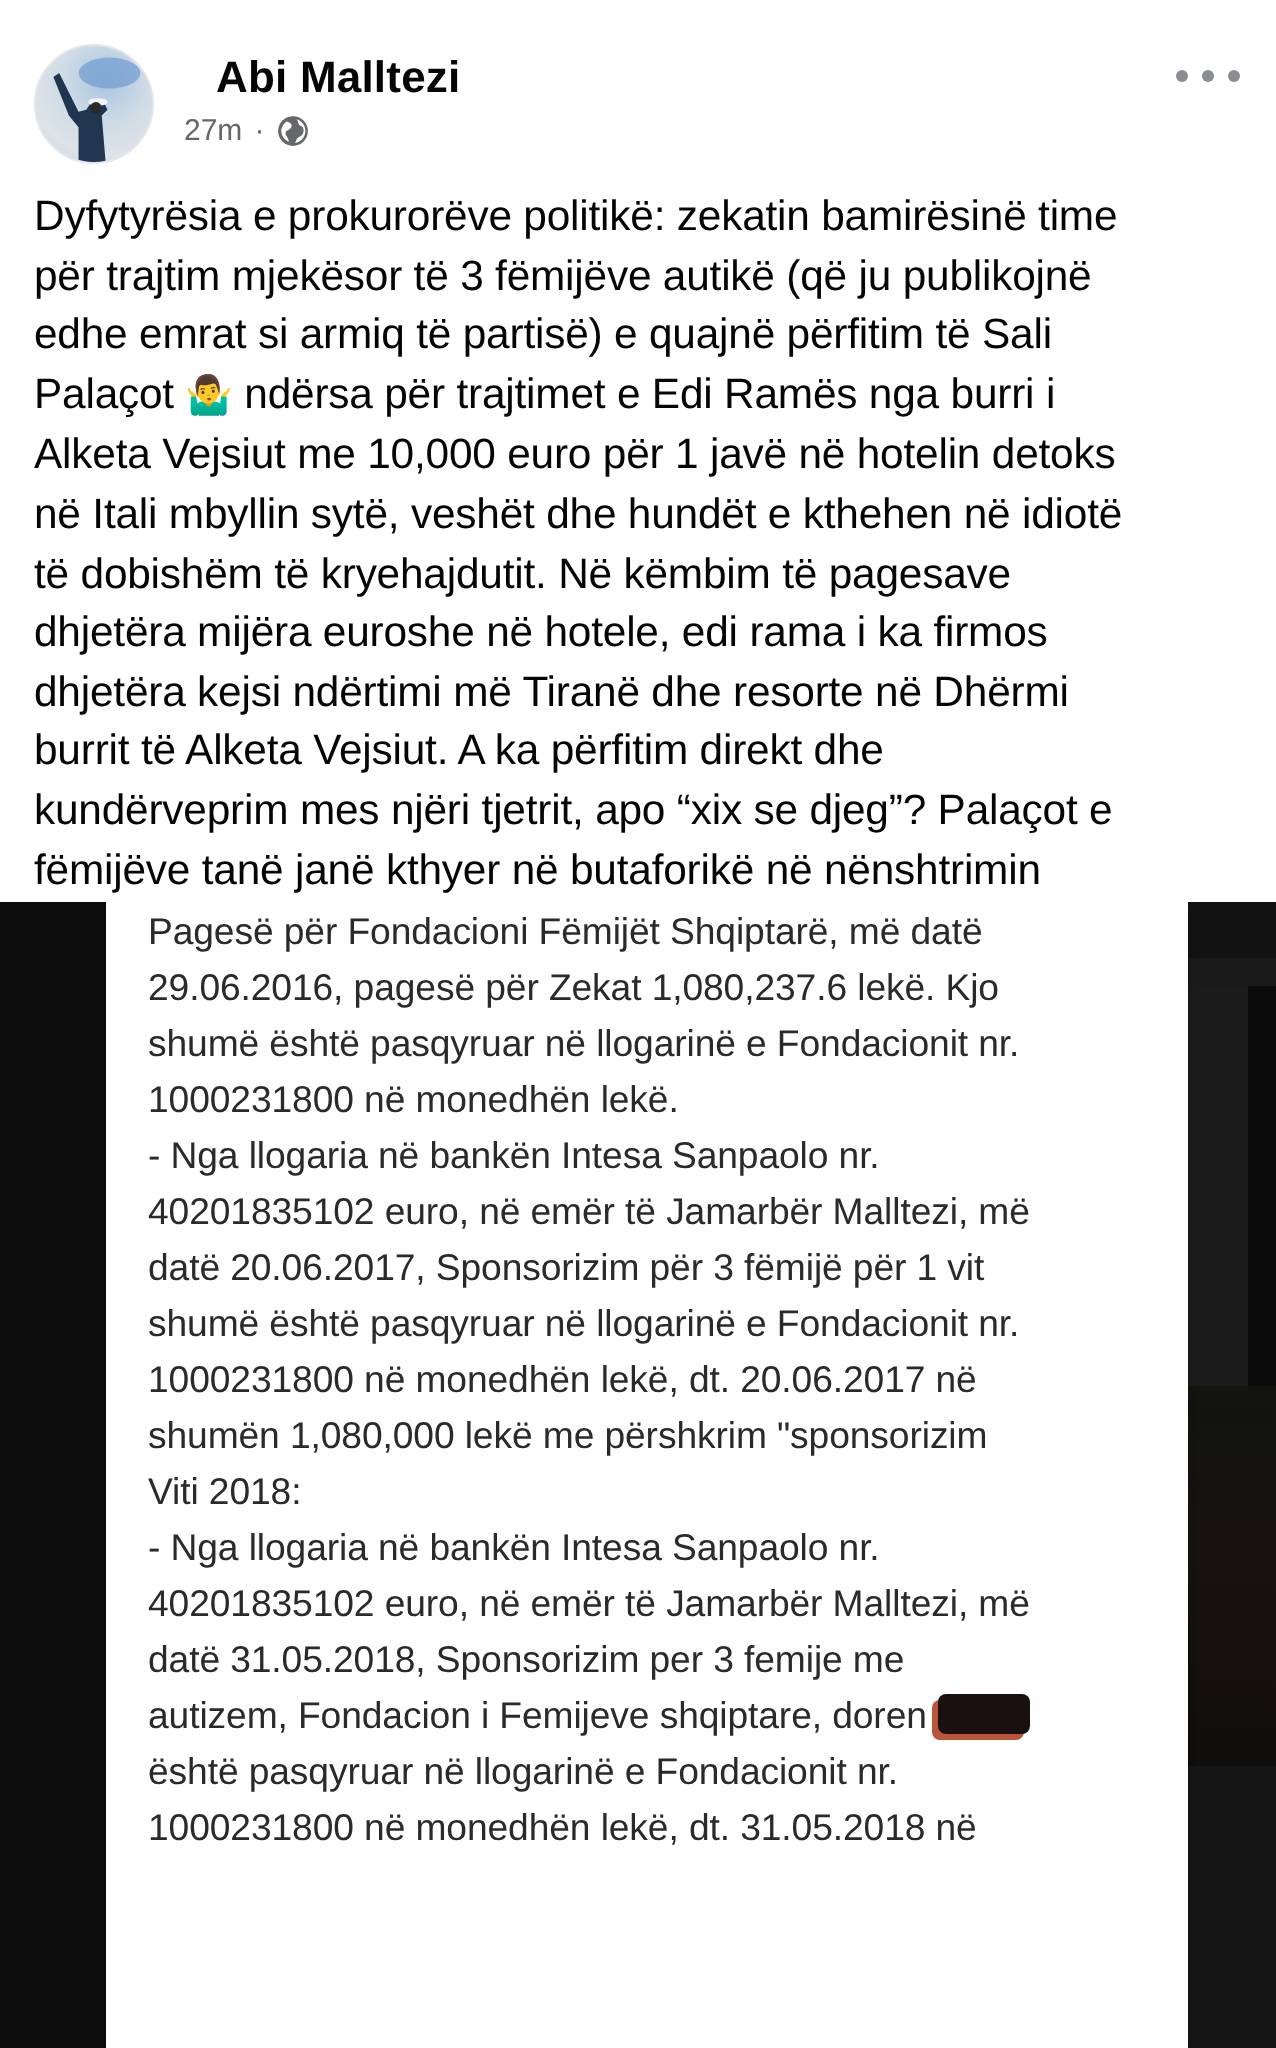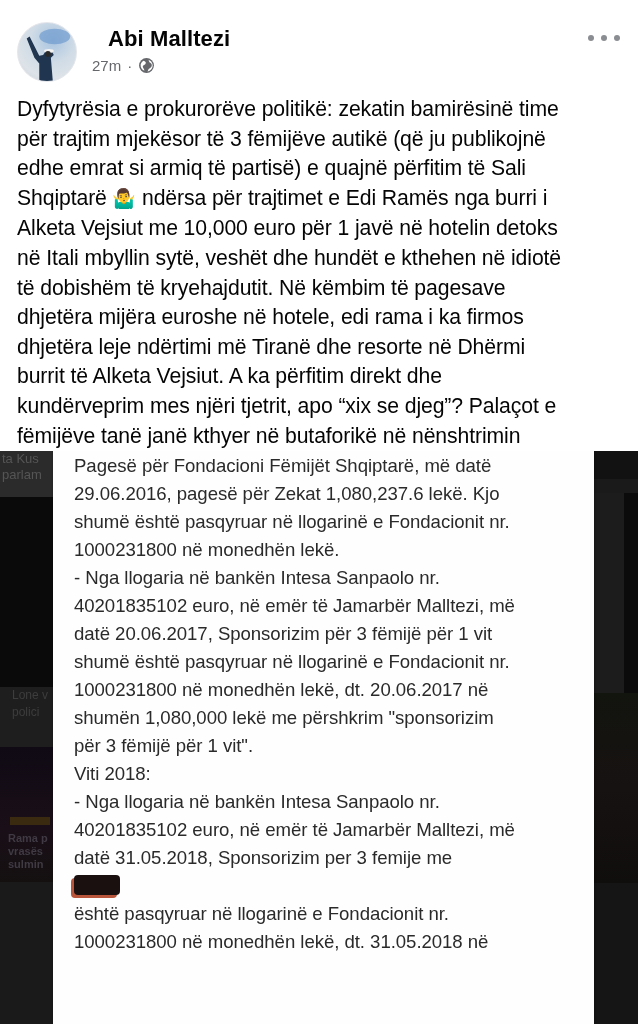--- a/index.html
+++ b/index.html
@@ -70,52 +70,32 @@
   <div class="more-button">
     <span></span>
     <span></span>
     <span></span>
   </div>
 </div>
 
 <div class="post-text"><span>Dyfytyrësia e prokurorëve politikë: zekatin bamirësinë time</span>
 <span>për trajtim mjekësor të 3 fëmijëve autikë (që ju publikojnë</span>
 <span>edhe emrat si armiq të partisë) e quajnë përfitim të Sali</span>
-<span>Shqiptarë</span> <span class="emoji">🤷‍♂️</span> <span>ndërsa për trajtimet e Edi Ramës nga burri i</span>
+<span>Palaçot</span> <span class="emoji">🤷‍♂️</span> <span>ndërsa për trajtimet e Edi Ramës nga burri i</span>
 <span>Alketa Vejsiut me 10,000 euro për 1 javë në hotelin detoks</span>
 <span>në Itali mbyllin sytë, veshët dhe hundët e kthehen në idiotë</span>
 <span>të dobishëm të kryehajdutit. Në këmbim të pagesave</span>
 <span>dhjetëra mijëra euroshe në hotele, edi rama i ka firmos</span>
-<span>dhjetëra leje ndërtimi më Tiranë dhe resorte në Dhërmi</span>
+<span>dhjetëra kejsi ndërtimi më Tiranë dhe resorte në Dhërmi</span>
 <span>burrit të Alketa Vejsiut. A ka përfitim direkt dhe</span>
 <span>kundërveprim mes njëri tjetrit, apo “xix se djeg”? Palaçot e</span>
 <span>fëmijëve tanë janë kthyer në butaforikë në nënshtrimin</span>
 <span>politik, pa cipë, pa shtyllë, paturp</span></div>
 
 <div class="photo">
-  <div class="bg-left">
-    <div class="strip1">
-      <div>ta Kus</div>
-      <div>parlam</div>
-    </div>
-    <div class="strip2"></div>
-    <div class="strip3">
-      <div>Lone v</div>
-      <div>polici</div>
-    </div>
-    <div class="strip4">
-      <div class="tag"></div>
-      <div class="hl">
-        <div>Rama p</div>
-        <div>vrasës</div>
-        <div>sulmin</div>
-      </div>
-    </div>
-    <div class="strip5"></div>
-  </div>
 
   <div class="bg-right">
     <div class="r1">
         <div>0:25</div>
       </div>
     <div class="r2">
         <div class="inner"></div>
       </div>
     <div class="r3"></div>
     <div class="r4"></div>
@@ -126,24 +106,23 @@
       <span class="doc-line">Pagesë për Fondacioni Fëmijët Shqiptarë, më datë</span>
       <span class="doc-line">29.06.2016, pagesë për Zekat 1,080,237.6 lekë. Kjo</span>
       <span class="doc-line">shumë është pasqyruar në llogarinë e Fondacionit nr.</span>
       <span class="doc-line">1000231800 në monedhën lekë.</span>
       <span class="doc-line">- Nga llogaria në bankën Intesa Sanpaolo nr.</span>
       <span class="doc-line">40201835102 euro, në emër të Jamarbër Malltezi, më</span>
       <span class="doc-line">datë 20.06.2017, Sponsorizim për 3 fëmijë për 1 vit</span>
       <span class="doc-line">shumë është pasqyruar në llogarinë e Fondacionit nr.</span>
       <span class="doc-line">1000231800 në monedhën lekë, dt. 20.06.2017 në</span>
       <span class="doc-line">shumën 1,080,000 lekë me përshkrim "sponsorizim</span>
-      <span class="doc-line">për 3 fëmijë për 1 vit".</span>
       <span class="doc-line">Viti 2018:</span>
       <span class="doc-line">- Nga llogaria në bankën Intesa Sanpaolo nr.</span>
       <span class="doc-line">40201835102 euro, në emër të Jamarbër Malltezi, më</span>
       <span class="doc-line">datë 31.05.2018, Sponsorizim per 3 femije me</span>
-      <span class="doc-line"><span class="redact" style="width:46px;"></span></span>
+      <span class="doc-line"><span>autizem, Fondacion i Femijeve shqiptare, doren </span><span class="redact" style="width:46px;"></span></span>
       <span class="doc-line">është pasqyruar në llogarinë e Fondacionit nr.</span>
       <span class="doc-line">1000231800 në monedhën lekë, dt. 31.05.2018 në</span>
 
     </div>
   </div>
 </div>
 
 </body></html>

